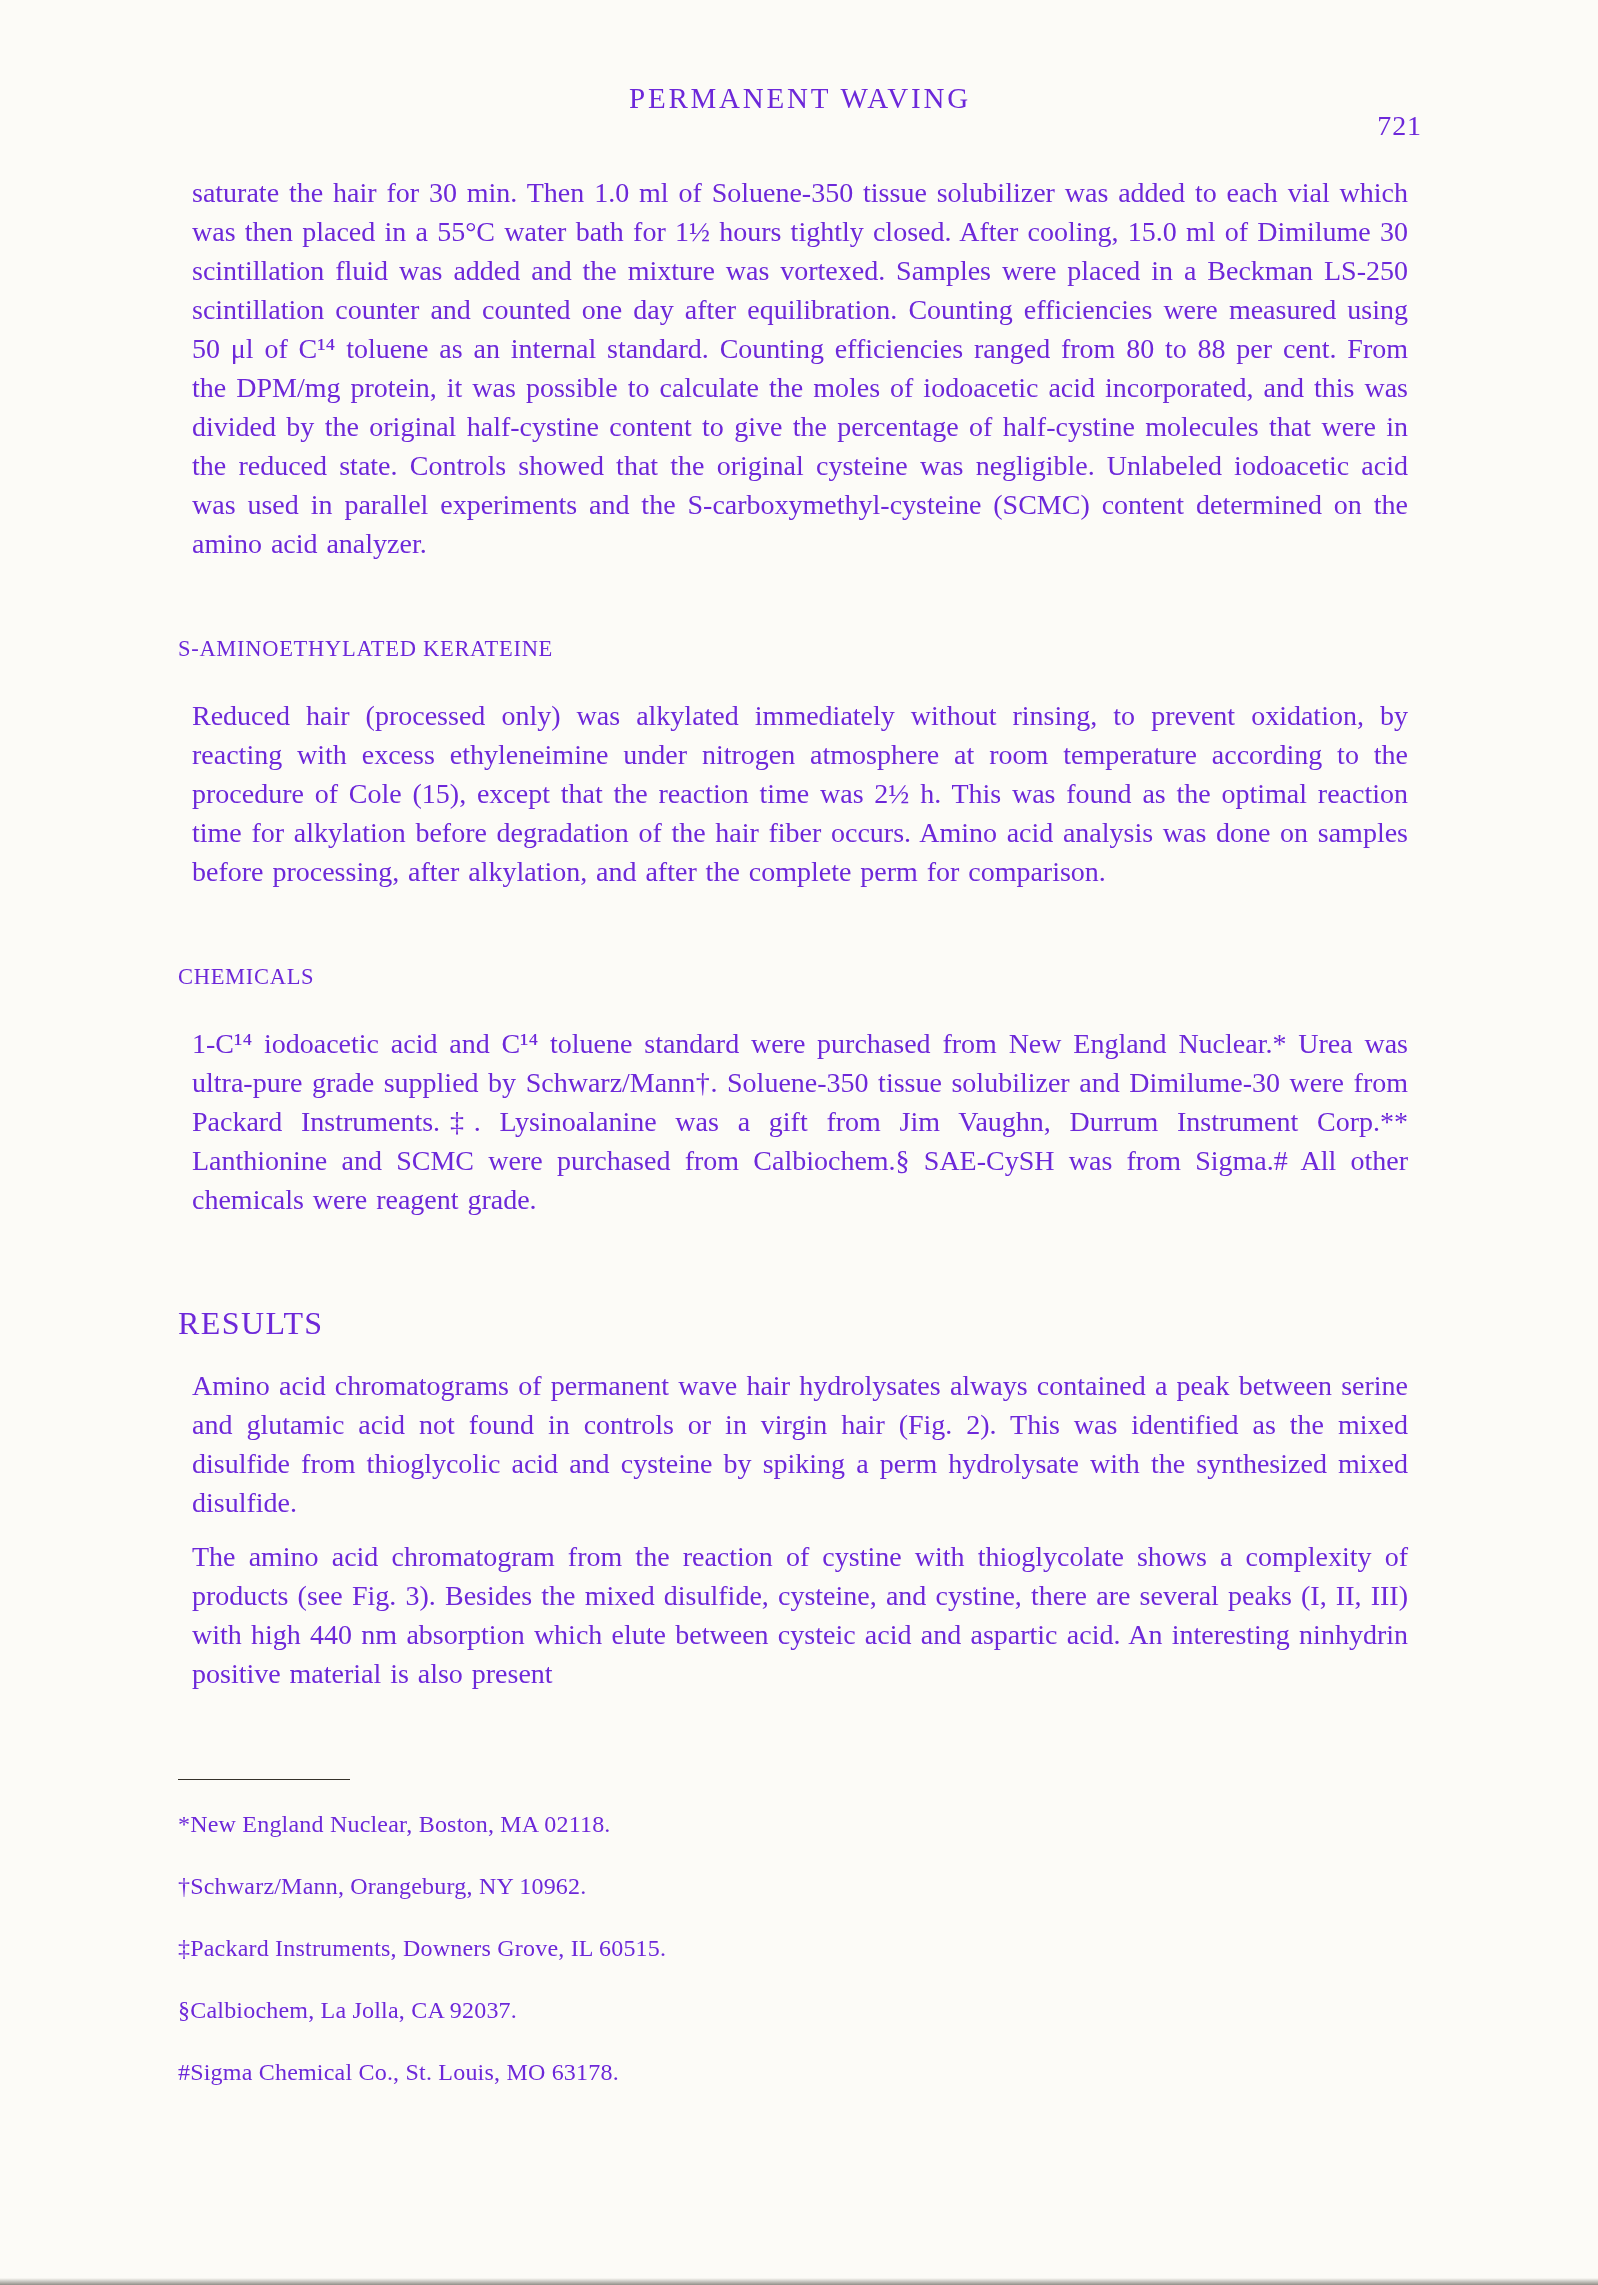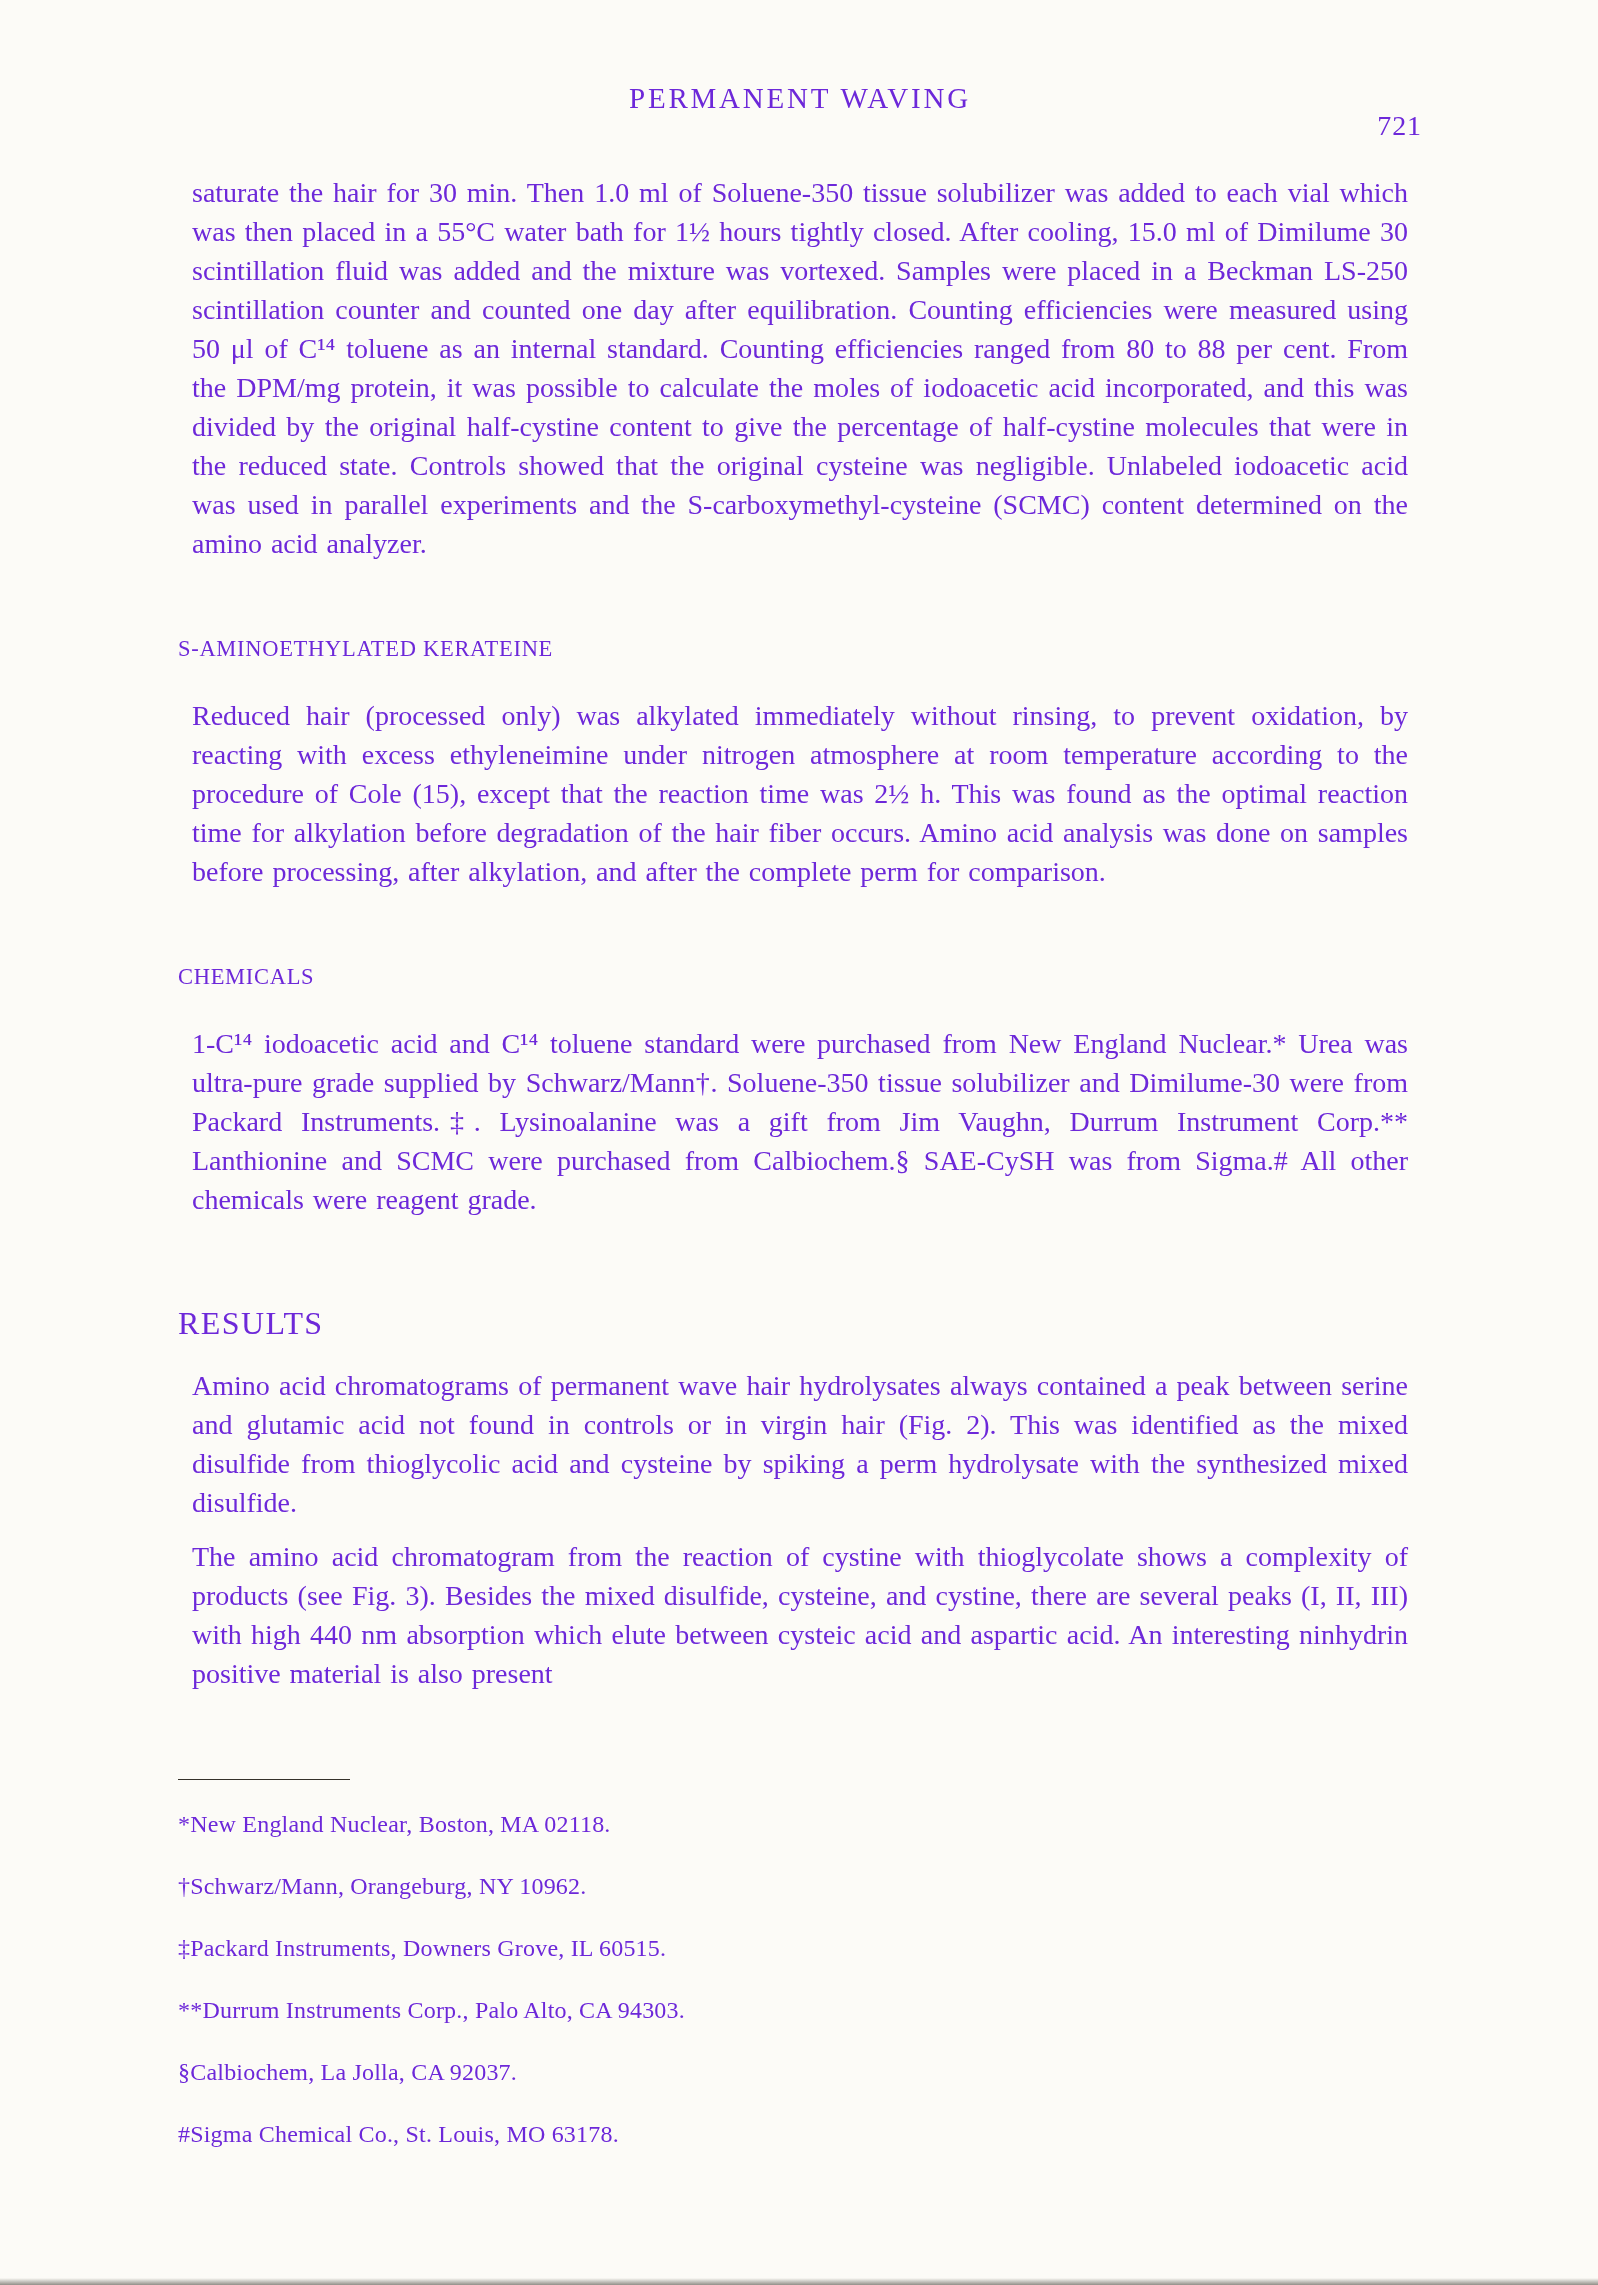--- a/index.html
+++ b/index.html
@@ -112,21 +112,20 @@
 
     <p class="body-para para-gap">The amino acid chromatogram from the reaction of cystine with thioglycolate shows a complexity of products (see Fig. 3). Besides the mixed disulfide, cysteine, and cystine, there are several peaks (I, II, III) with high 440 nm absorption which elute between cysteic acid and aspartic acid. An interesting ninhydrin positive material is also present</p>
 
   </main>
 
   <footer class="footnote-block">
     <hr class="footnote-rule">
     <div class="footnote">*New England Nuclear, Boston, MA 02118.</div>
     <div class="footnote">†Schwarz/Mann, Orangeburg, NY 10962.</div>
     <div class="footnote">‡Packard Instruments, Downers Grove, IL 60515.</div>
-    <div class="footnote">**Durrum Instruments Corp., Palo Alto, CA 94303.</div>
     <div class="footnote">§Calbiochem, La Jolla, CA 92037.</div>
     <div class="footnote">#Sigma Chemical Co., St. Louis, MO 63178.</div>
   </footer>
 
   <div class="scan-edge"></div>
 
 </div>
 
 
 </body></html>

